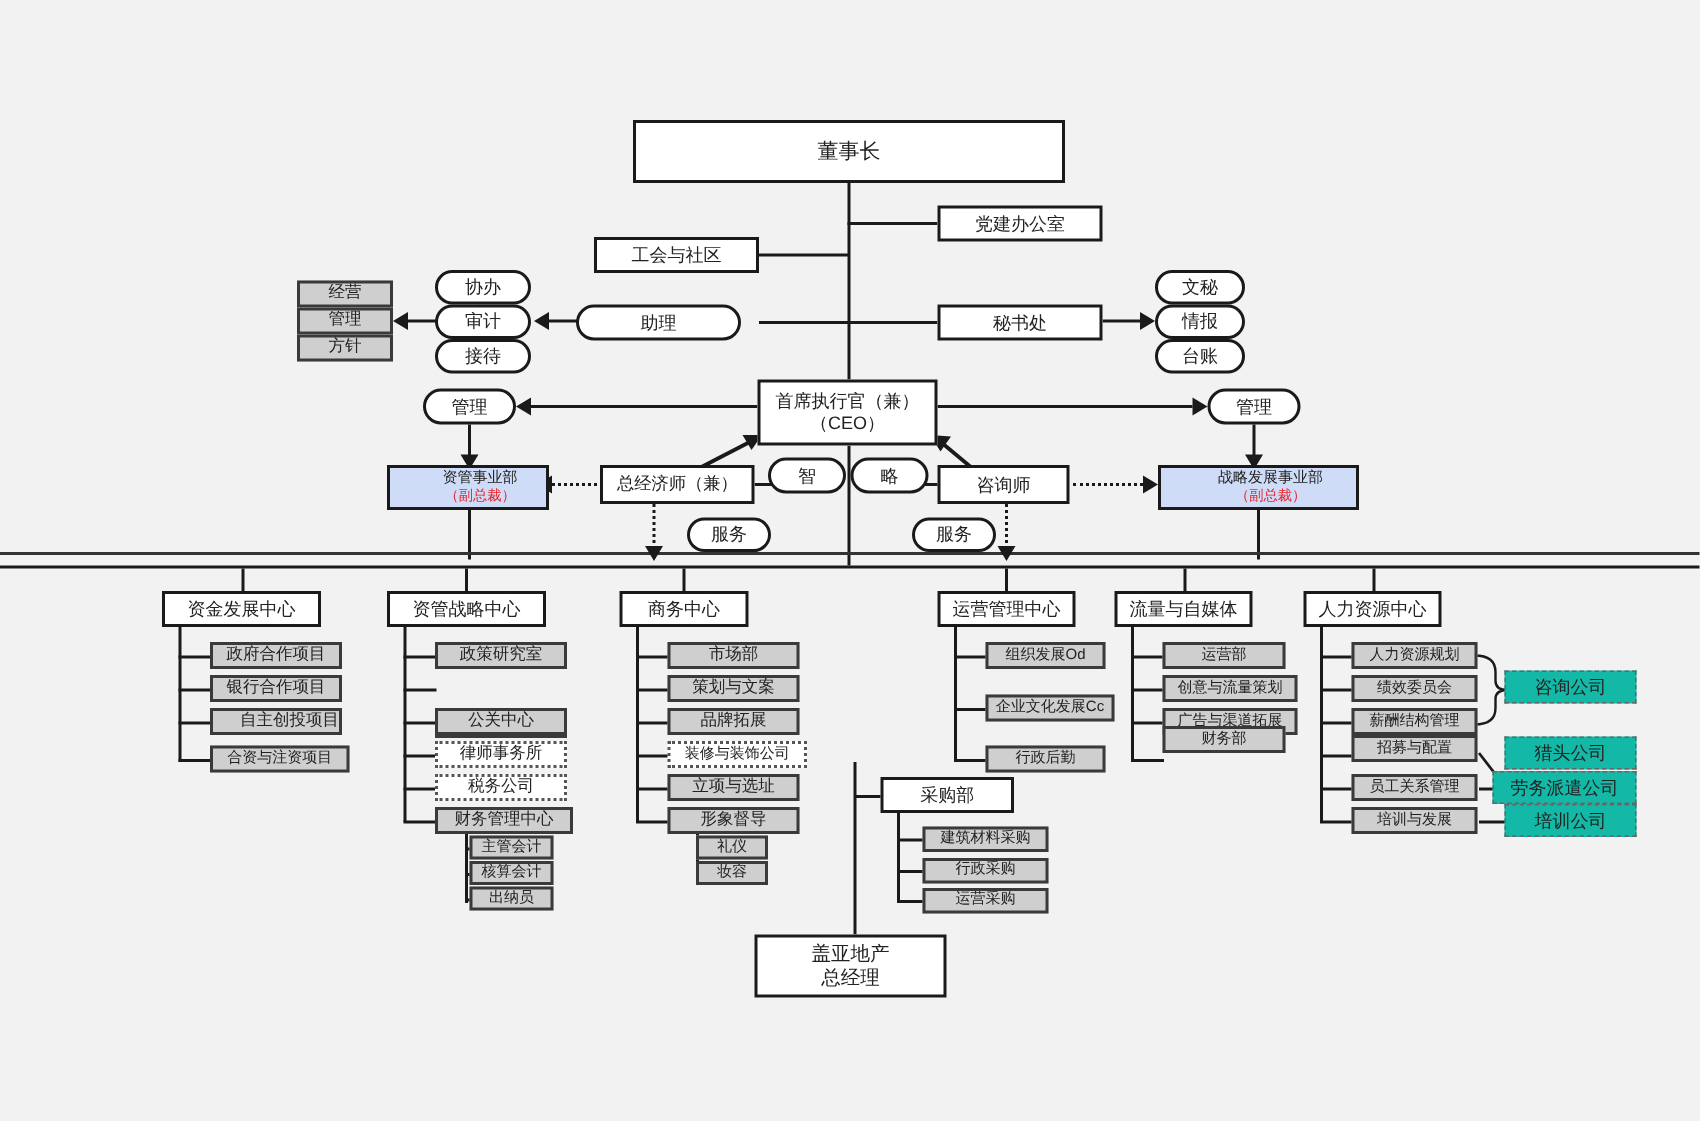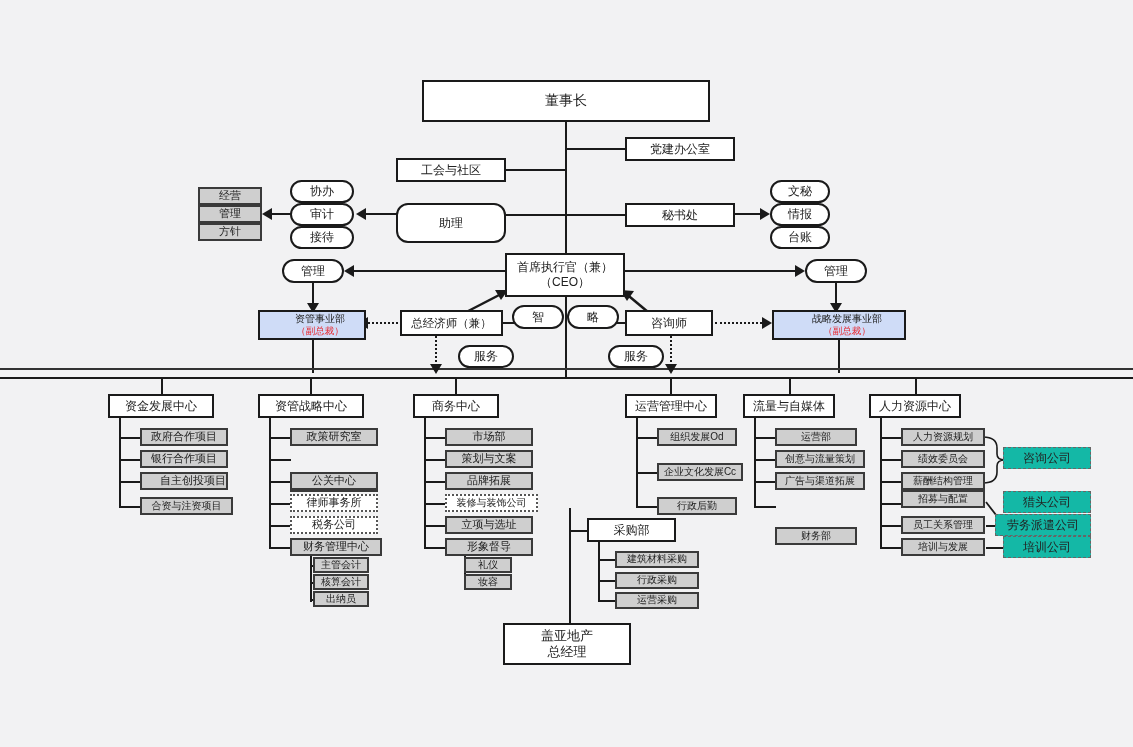--- a/index.html
+++ b/index.html
@@ -95,21 +95,21 @@
   <div class="node" style="left:625px;top:137px;width:110px;height:24px;">
     <span>党建办公室</span>
   </div>
   <div class="ln h" style="left:565px;top:148px;width:60px;"></div>
 
   <div class="node" style="left:396px;top:158px;width:110px;height:24px;">
     <span>工会与社区</span>
   </div>
   <div class="ln h" style="left:506px;top:169px;width:60px;"></div>
 
-  <div class="node" style="left:396px;top:203px;width:110px;height:40px;border-radius:12px;">
+  <div class="node" style="left:384px;top:203px;width:110px;height:24px;border-radius:12px;">
     <span>助理</span>
   </div>
   <div class="ln h" style="left:506px;top:214px;width:60px;"></div>
 
   <div class="node" style="left:625px;top:203px;width:110px;height:24px;">
     <span>秘书处</span>
   </div>
   <div class="ln h" style="left:565px;top:214px;width:60px;"></div>
 
   <div class="node grey" style="left:198px;top:187px;width:64px;height:18px;">
@@ -382,21 +382,21 @@
   <div class="node grey" style="left:775px;top:450px;width:90px;height:18px;font-size:10px;">
     <span>创意与流量策划</span>
     </div>
 
   <div class="ln h" style="left:754px;top:481px;width:22px;"></div>
   <div class="node grey" style="left:775px;top:472px;width:90px;height:18px;font-size:10px;">
     <span>广告与渠道拓展</span>
     </div>
 
   <div class="ln h" style="left:754px;top:506px;width:22px;"></div>
-  <div class="node grey" style="left:775px;top:527px;width:82px;height:18px;font-size:10px;">
+  <div class="node grey" style="left:775px;top:484px;width:82px;height:18px;font-size:10px;">
     <span>财务部</span>
     </div>
 
   <div class="ln v" style="left:915px;top:379px;height:16px;"></div>
   <div class="node" style="left:869px;top:394px;width:92px;height:24px;">
     <span>人力资源中心</span>
   </div>
   <div class="ln v" style="left:880px;top:418px;height:130px;"></div>
 
   <div class="ln h" style="left:880px;top:437px;width:22px;"></div>

